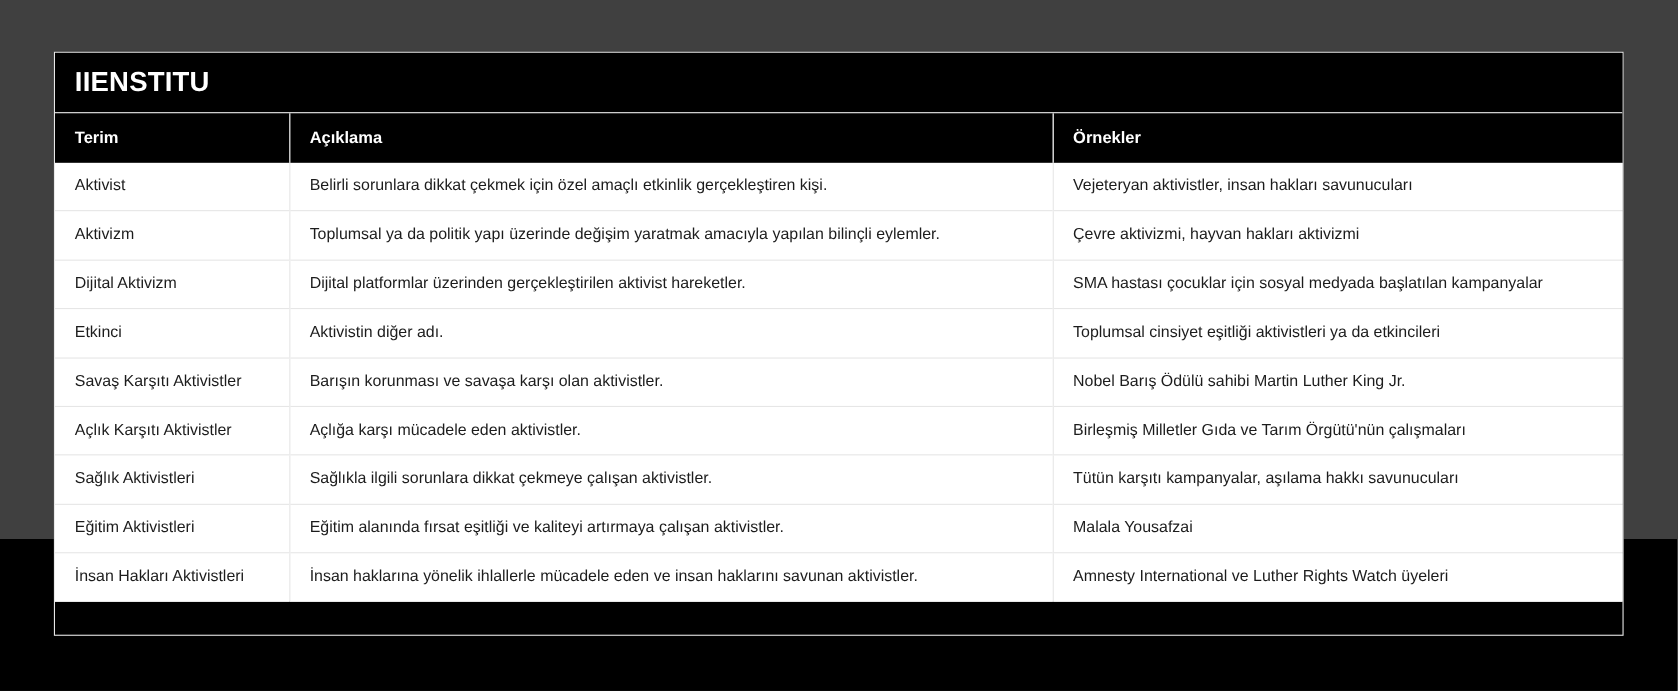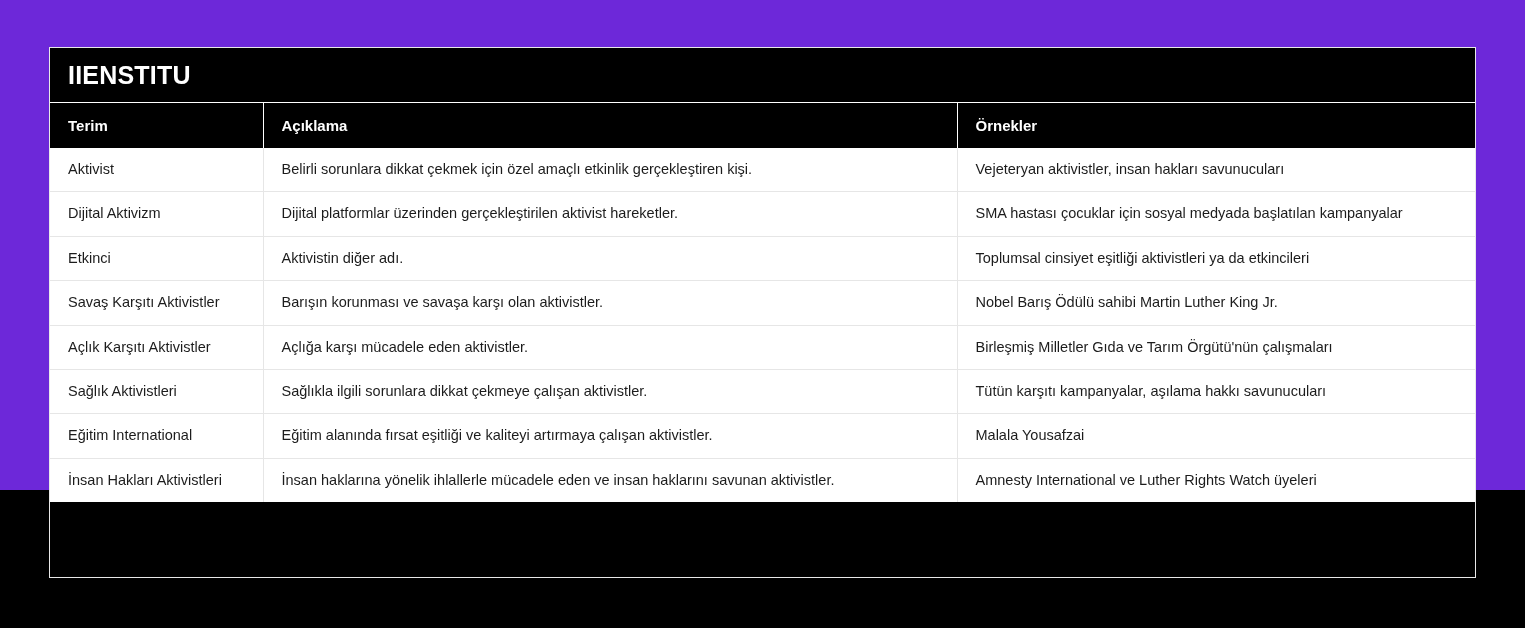--- a/index.html
+++ b/index.html
@@ -12,21 +12,21 @@
     height: 628px;
     overflow: hidden;
     font-family: "Liberation Sans", sans-serif;
     -webkit-font-smoothing: antialiased;
   }
 
   #page {
     position: relative;
     width: 1525px;
     height: 490px;
-    background: #6d28d9;
+    background: #404040;
   }
 
   
   .table-card {
     position: absolute;
     left: 49px;
     top: 47px;
     width: 1427px;
     height: 531px;          
     overflow: hidden;
@@ -122,20 +122,25 @@
           <th>Örnekler</th>
         </tr>
       </thead>
       <tbody>
         <tr>
           <td>Aktivist</td>
           <td>Belirli sorunlara dikkat çekmek için özel amaçlı etkinlik gerçekleştiren kişi.</td>
           <td>Vejeteryan aktivistler, insan hakları savunucuları</td>
         </tr>
         <tr>
+          <td>Aktivizm</td>
+          <td>Toplumsal ya da politik yapı üzerinde değişim yaratmak amacıyla yapılan bilinçli eylemler.</td>
+          <td>Çevre aktivizmi, hayvan hakları aktivizmi</td>
+        </tr>
+        <tr>
           <td>Dijital Aktivizm</td>
           <td>Dijital platformlar üzerinden gerçekleştirilen aktivist hareketler.</td>
           <td>SMA hastası çocuklar için sosyal medyada başlatılan kampanyalar</td>
         </tr>
         <tr>
           <td>Etkinci</td>
           <td>Aktivistin diğer adı.</td>
           <td>Toplumsal cinsiyet eşitliği aktivistleri ya da etkincileri</td>
         </tr>
         <tr>
@@ -147,21 +152,21 @@
           <td>Açlık Karşıtı Aktivistler</td>
           <td>Açlığa karşı mücadele eden aktivistler.</td>
           <td>Birleşmiş Milletler Gıda ve Tarım Örgütü'nün çalışmaları</td>
         </tr>
         <tr>
           <td>Sağlık Aktivistleri</td>
           <td>Sağlıkla ilgili sorunlara dikkat çekmeye çalışan aktivistler.</td>
           <td>Tütün karşıtı kampanyalar, aşılama hakkı savunucuları</td>
         </tr>
         <tr>
-          <td>Eğitim International</td>
+          <td>Eğitim Aktivistleri</td>
           <td>Eğitim alanında fırsat eşitliği ve kaliteyi artırmaya çalışan aktivistler.</td>
           <td>Malala Yousafzai</td>
         </tr>
         <tr>
           <td>İnsan Hakları Aktivistleri</td>
           <td>İnsan haklarına yönelik ihlallerle mücadele eden ve insan haklarını savunan aktivistler.</td>
           <td>Amnesty International ve Luther Rights Watch üyeleri</td>
         </tr>
       </tbody>
     </table>

